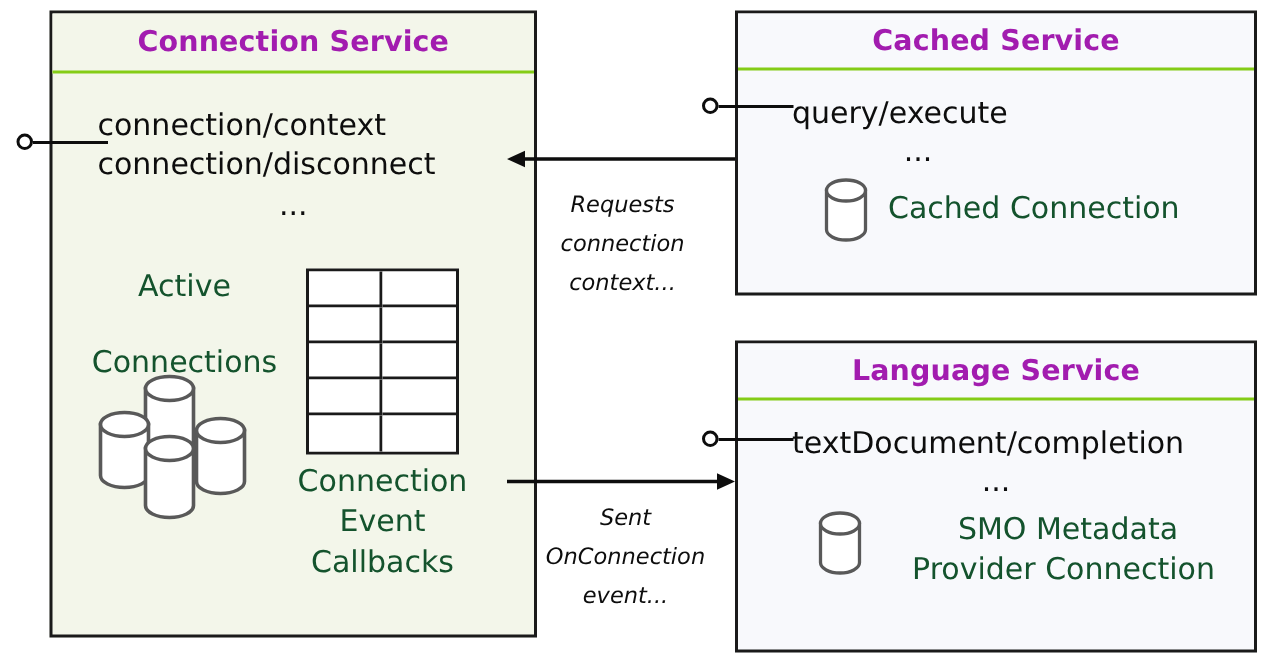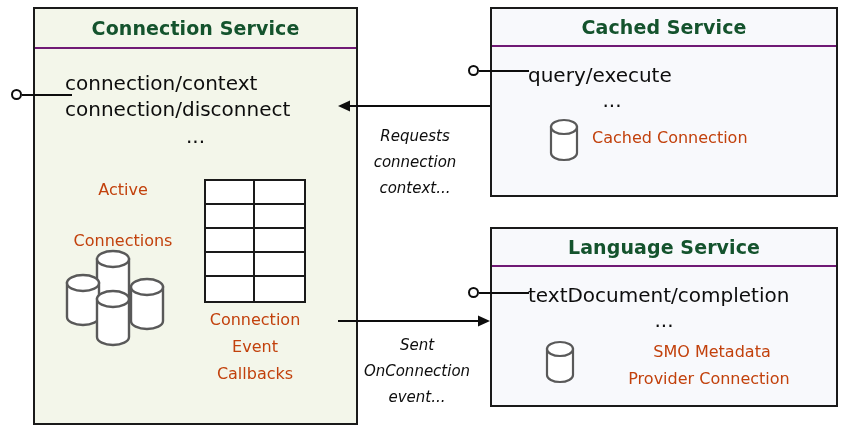--- a/index.html
+++ b/index.html
@@ -19,25 +19,25 @@
   
   .box {
     position: absolute;
     box-sizing: border-box;
     border: 2px solid #1a1a1a;
     display: flex;
     flex-direction: column;
   }
   .box-header {
     box-sizing: border-box;
-    border-bottom: 2px solid #701a75;
+    border-bottom: 2px solid #84cc16;
     text-align: center;
     font-weight: bold;
     font-size: 19px;
-    color: #14532d;
+    color: #a21caf;
     display: flex;
     align-items: center;
     justify-content: center;
     letter-spacing: 0.1px;
   }
   .box-body {
     position: relative;
     flex: 1 1 auto;
     box-sizing: border-box;
   }
@@ -58,23 +58,23 @@
   }
   .op-ellipsis {
     position: absolute;
     font-size: 20px;
     line-height: 22px;
     color: #0d0d0d;
     text-align: center;
   }
   .label-text {
     position: absolute;
-    font-size: 16px;
+    font-size: 20px;
     line-height: 26px;
-    color: #c2410c;
+    color: #14532d;
     text-align: center;
   }
   .edge-label {
     position: absolute;
     font-size: 15px;
     line-height: 21px;
     font-style: italic;
     color: #0d0d0d;
     text-align: center;
     white-space: nowrap;
@@ -186,21 +186,21 @@
         </g>
       </svg>
 
       <div class="label-text" style="left:100px; top:78px; width:240px; text-align:left;">Cached Connection</div>
     </div>
   </div>
 
   <div class="hline" style="left:479px; top:70px; width:50px;"></div>
   <div class="lollipop" style="left:468px; top:65px;"></div>
 
-  <div class="box box-blue" style="left:490px; top:227px; width:348px; height:180px;">
+  <div class="box box-blue" style="left:490px; top:227px; width:348px; height:208px;">
     <div class="box-header" style="height:38px;">Language Service</div>
     <div class="box-body">
       <div class="op-list" style="left:36px; top:16px;">textDocument/completion</div>
       <div class="op-ellipsis" style="left:0; top:42px; width:344px;">...</div>
 
       <svg class="icon-svg" style="left:50px; top:72px;" width="36" height="46" viewBox="0 0 36 46">
         <g fill="#ffffff" stroke="#595959" stroke-width="2.2">
           <path d="M5,10 L5,36 a13,7 0 0 0 26,0 L31,10 Z"></path>
           <ellipse cx="18" cy="10" rx="13" ry="7"></ellipse>
         </g>

